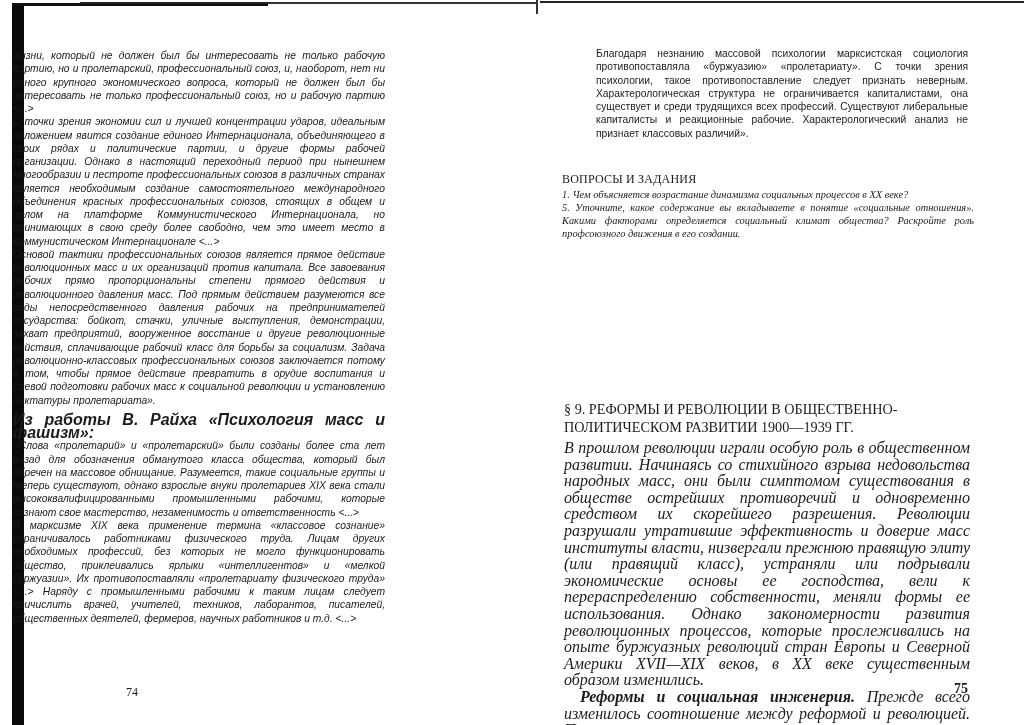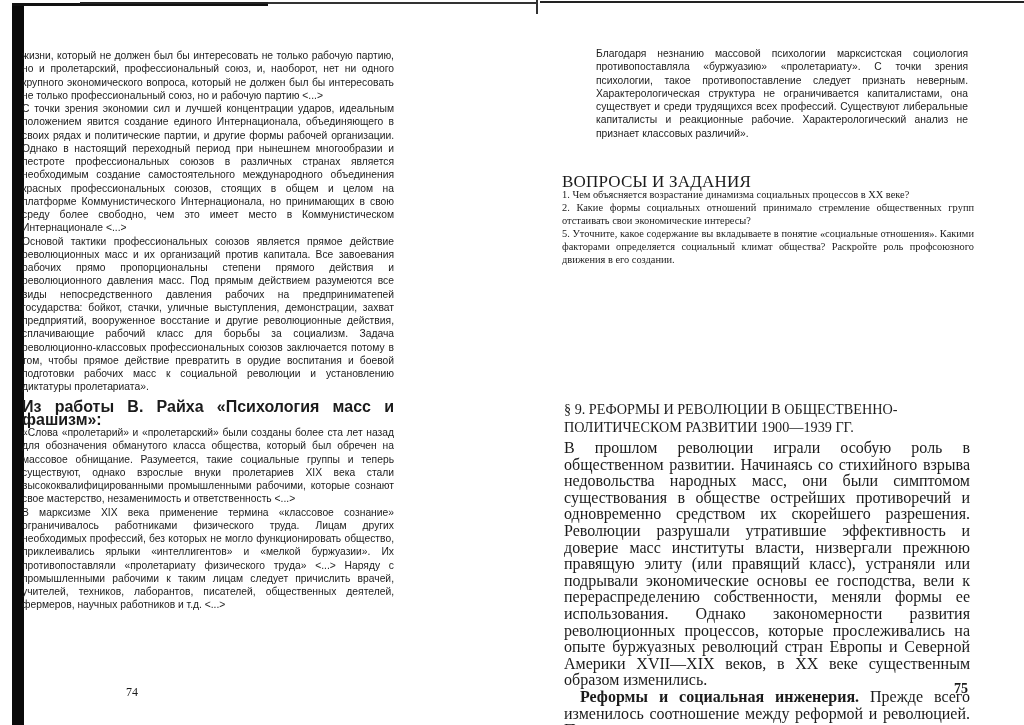--- a/index.html
+++ b/index.html
@@ -6,31 +6,31 @@
   body { width:1024px; height:725px; position:relative; overflow:hidden; }
   .spread { position:absolute; left:0; top:0; width:1024px; height:725px; background:#fff; }
   .scan-left-edge { position:absolute; left:12px; top:4px; width:12px; height:721px; background:#0a0a0a; }
   .scan-top-edge-l { position:absolute; left:12px; top:3px; width:256px; height:3px; background:#111; }
   .scan-top-edge-l2 { position:absolute; left:80px; top:2px; width:190px; height:2px; background:#222; }
   .scan-top-edge-m { position:absolute; left:268px; top:2px; width:270px; height:2px; background:#333; }
   .scan-top-edge-r { position:absolute; left:540px; top:1px; width:484px; height:2px; background:#222; }
   .gutter-mark { position:absolute; left:536px; top:0; width:2px; height:14px; background:#333; }
 
   .sans { font-family:"Liberation Sans", sans-serif; font-size:10.3px; line-height:13.25px; color:#1b1b1b; text-align:justify; }
-  .serif { font-family:"Liberation Serif", serif; color:#1b1b1b; text-align:justify; }
+  .serif { font-family:"Liberation Serif", serif; color:#1b1b1b; text-align:justify;font-style:italic; }
 
-  .left-text { position:absolute; left:22px; top:49px; width:372px; }
+  .left-text { position:absolute; left:13px; top:49px; width:372px;font-style:italic; }
   .left-text p { margin:0; }
   .left-text p.sub { font-weight:bold; margin-top:6px; font-size:16px; }
 
   .page-num-left { position:absolute; left:126px; top:685px; font-family:"Liberation Serif", serif; font-size:12px; color:#1b1b1b; }
   .page-num-right { position:absolute; left:954px; top:681px; font-family:"Liberation Serif", serif; font-size:14px; color:#1b1b1b;font-weight:bold; }
 
   .quote-cont { position:absolute; left:596px; top:47px; width:372px; }
-  .questions-title { position:absolute; left:562px; top:172px; font-family:"Liberation Serif", serif; font-size:17px; color:#1b1b1b; letter-spacing:0.2px; }
+  .questions-title { position:absolute; left:562px; top:172px; font-family:"Liberation Serif", serif; font-size:12px; color:#1b1b1b; letter-spacing:0.2px; }
   .questions { position:absolute; left:562px; top:188px; width:412px; font-size:10.4px; line-height:13.1px; }
   .questions p { margin:0; }
   .section-title { position:absolute; left:564px; top:400px; width:406px; font-family:"Liberation Serif", serif; font-size:14.2px; line-height:18px; color:#1b1b1b; text-align:left; }
   .body-text { position:absolute; left:564px; top:440px; width:406px; font-size:16px; line-height:16.6px; }
   .body-text p { margin:0; }
   .body-text p.indent { text-indent:16px; }
   .body-text b { font-weight:bold; }
 </style>
 </head>
 <body>
@@ -51,21 +51,20 @@
     <p>«Слова «пролетарий» и «пролетарский» были созданы более ста лет назад для обозначения обманутого класса общества, который был обречен на массовое обнищание. Разумеется, такие социальные группы и теперь существуют, однако взрослые внуки пролетариев XIX века стали высококвалифицированными промышленными рабочими, которые сознают свое мастерство, незаменимость и ответственность &lt;...&gt;</p>
     <p>В марксизме XIX века применение термина «классовое сознание» ограничивалось работниками физического труда. Лицам других необходимых профессий, без которых не могло функционировать общество, приклеивались ярлыки «интеллигентов» и «мелкой буржуазии». Их противопоставляли «пролетариату физического труда» &lt;...&gt; Наряду с промышленными рабочими к таким лицам следует причислить врачей, учителей, техников, лаборантов, писателей, общественных деятелей, фермеров, научных работников и т.д. &lt;...&gt;</p>
   </div>
   <div class="page-num-left">74</div>
 
   <div class="quote-cont sans">Благодаря незнанию массовой психологии марксистская социология противопоставляла «буржуазию» «пролетариату». С точки зрения психологии, такое противопоставление следует признать неверным. Характерологическая структура не ограничивается капиталистами, она существует и среди трудящихся всех профессий. Существуют либеральные капиталисты и реакционные рабочие. Характерологический анализ не признает классовых различий».</div>
 
   <div class="questions-title">ВОПРОСЫ И ЗАДАНИЯ</div>
   <div class="questions serif">
     <p>1. Чем объясняется возрастание динамизма социальных процессов в XX веке?</p>
-    <p>2. Какие формы социальных отношений принимало стремление общественных групп отстаивать свои экономические интересы?</p>
     <p>5. Уточните, какое содержание вы вкладываете в понятие «социальные отношения». Какими факторами определяется социальный климат общества? Раскройте роль профсоюзного движения в его создании.</p>
   </div>
 
   <div class="section-title">§ 9. РЕФОРМЫ И РЕВОЛЮЦИИ В ОБЩЕСТВЕННО-ПОЛИТИЧЕСКОМ РАЗВИТИИ 1900—1939 ГГ.</div>
 
   <div class="body-text serif">
     <p>В прошлом революции играли особую роль в общественном развитии. Начинаясь со стихийного взрыва недовольства народных масс, они были симптомом существования в обществе острейших противоречий и одновременно средством их скорейшего разрешения. Революции разрушали утратившие эффективность и доверие масс институты власти, низвергали прежнюю правящую элиту (или правящий класс), устраняли или подрывали экономические основы ее господства, вели к перераспределению собственности, меняли формы ее использования. Однако закономерности развития революционных процессов, которые прослеживались на опыте буржуазных революций стран Европы и Северной Америки XVII—XIX веков, в XX веке существенным образом изменились.</p>
     <p class="indent"><b>Реформы и социальная инженерия.</b><span> Прежде всего изменилось соотношение между реформой и революцией. Попытки</span></p>
   </div>
   <div class="page-num-right">75</div>

